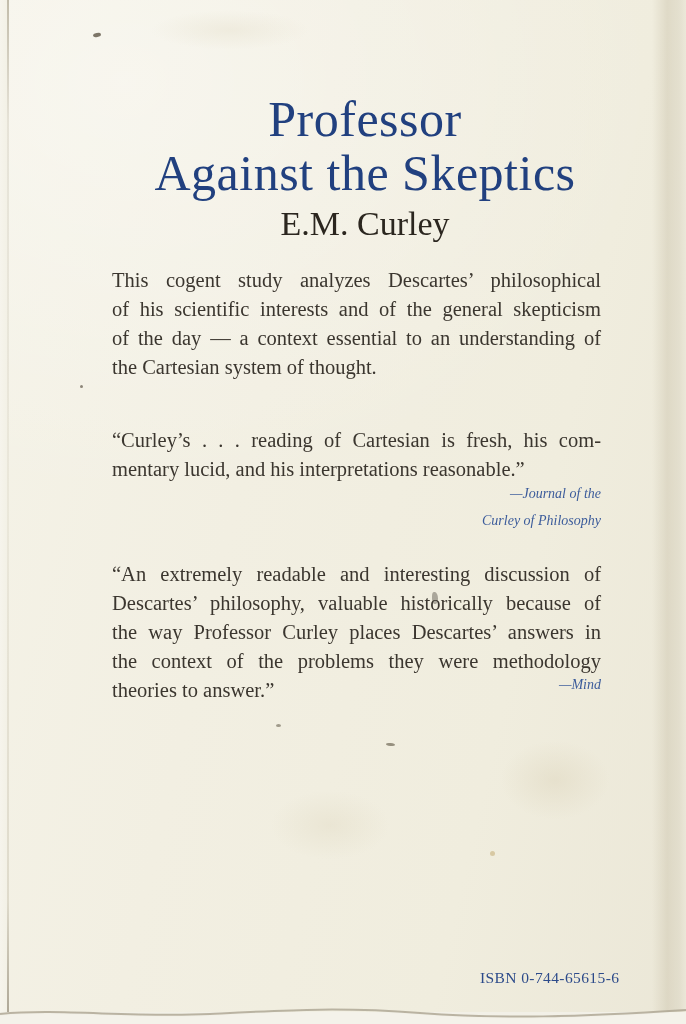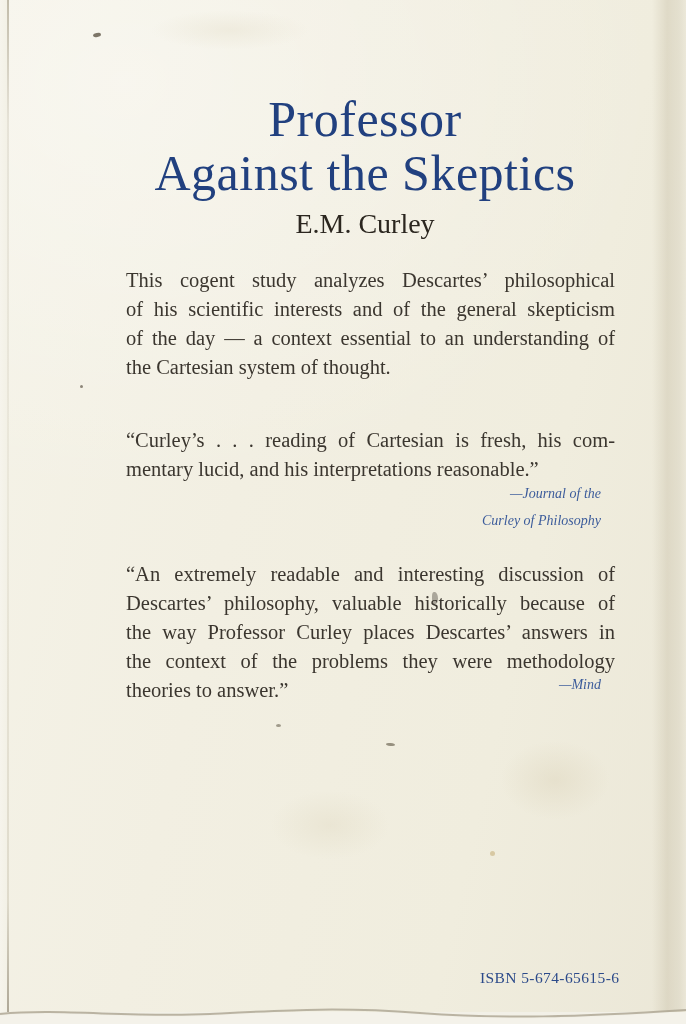--- a/index.html
+++ b/index.html
@@ -48,29 +48,28 @@
     text-align: center;
     color: #21407f;
     font-size: 50px;
     line-height: 54px;
     letter-spacing: 0.5px;
   }
   .author {
     position: absolute; top: 204px; left: 60px; width: 610px;
     text-align: center;
     color: #2b261f;
-    font-size: 28px;
+    font-size: 34px;
     line-height: 40px;
   }
   .textcol {
     position: absolute; left: 112px; width: 489px;
     color: #3b362f;
     font-size: 20.5px;
     line-height: 29px;
-    margin-left: 14px;
   }
   .textcol .ln { text-align: justify; }
   .textcol .ln.full { text-align-last: justify; }
   .summary { top: 266px; }
   .quote1 { top: 426px; }
   .quote2 { top: 560px; }
   .attribution {
     position: absolute; left: 112px; width: 489px;
     text-align: right;
     font-style: italic;
@@ -135,15 +134,15 @@
 
   <div class="textcol quote2">
     <div class="ln full">“An extremely readable and interesting discussion of</div>
     <div class="ln full">Descartes’ philosophy, valuable historically because of</div>
     <div class="ln full">the way Professor Curley places Descartes’ answers in</div>
     <div class="ln full">the context of the problems they were methodology</div>
     <div class="ln">theories to answer.”</div>
   </div>
   <div class="attribution attr2">—Mind</div>
 
-  <div class="isbn">ISBN 5-674-65615-6</div>
+  <div class="isbn">ISBN 0-744-65615-6</div>
 
 </div>
 
 </body></html>

